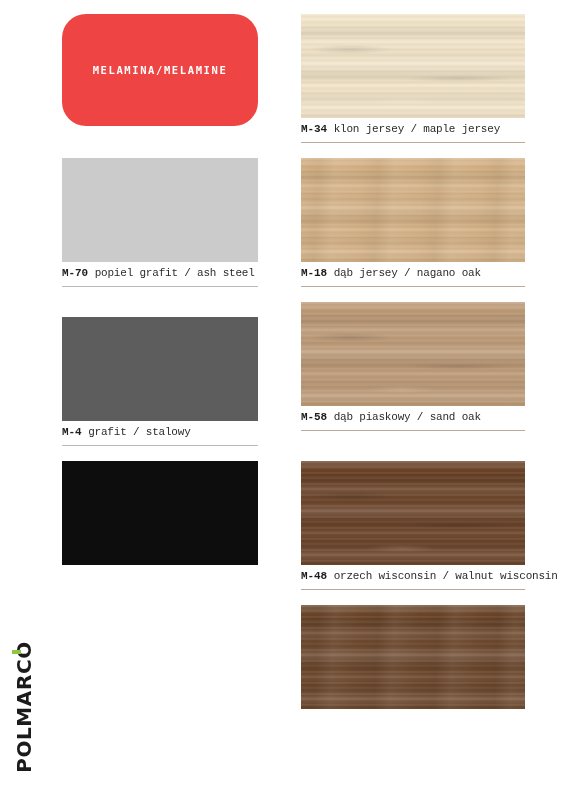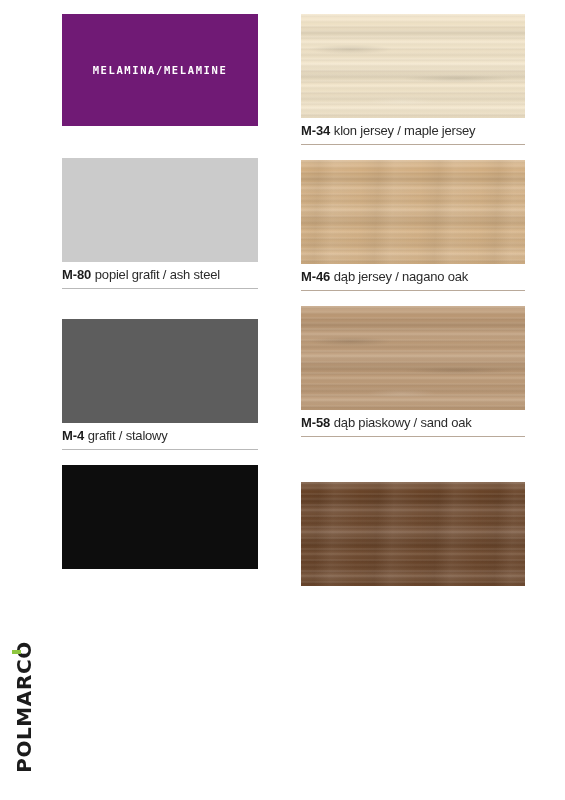--- a/index.html
+++ b/index.html
@@ -90,22 +90,22 @@
     font-family: "DejaVu Sans Mono", monospace;
   }
 
   .swatch.bordered {
     box-shadow: inset 0 0 0 1px #e3e3e3;
   }
 
   
   .caption {
     padding: 6px 0 7px 0;
-    font-size: 13px;
-    font-family: Liberation Sans, sans-serif;
+    font-size: 11px;
+    font-family: Liberation Mono, monospace;
     color: #1c1c1c;
     white-space: nowrap;
     line-height: 1;
   }
   .caption .code {
     font-weight: 700;
     letter-spacing: -0.1px;
   }
   .caption .desc {
     font-weight: 400;
@@ -170,34 +170,34 @@
       radial-gradient(ellipse 80px 5px at 70% 62%, rgba(0,0,0,0.09), rgba(0,0,0,0) 70%),
       radial-gradient(ellipse 50px 6px at 45% 84%, rgba(255,255,255,0.12), rgba(0,0,0,0) 70%);
   }
 </style>
 </head>
 <body>
 
 <div class="col col-left">
 
   <div class="cell">
-    <div class="swatch header" style="background-color: #701a75;">
+    <div class="swatch header" style="background-color: #ef4444; border-radius: 24px;">
       <span class="header-title" style="color: rgb(255, 255, 255);">MELAMINA/MELAMINE</span>
     </div>
   </div>
 
   <div class="spacer-gap"></div>
 
 
   <div class="spacer-gap small"></div>
 
   <div class="cell">
     <div class="swatch" id="sw-l1" style="background-color: rgb(203, 203, 203);"></div>
     <div class="caption">
-      <span class="code">M-80</span>
+      <span class="code">M-70</span>
       <span class="desc">popiel grafit / ash steel</span>
     </div>
     <div class="rule"></div>
   </div>
 
   <div class="spacer-gap small"></div>
 
 
   <div class="spacer-gap small"></div>
 
@@ -236,21 +236,21 @@
 
   <div class="spacer-gap small"></div>
 
   <div class="cell">
     <div class="swatch" id="sw-r1" style="background-color: rgb(213, 177, 132);">
       <div class="grain lines"></div>
       <div class="grain bands"></div>
       <div class="grain streaks"></div>
     </div>
     <div class="caption">
-      <span class="code">M-46</span>
+      <span class="code">M-18</span>
       <span class="desc">dąb jersey / nagano oak</span>
     </div>
     <div class="rule warm"></div>
   </div>
 
   <div class="spacer-gap small"></div>
 
   <div class="cell">
     <div class="swatch" id="sw-r2" style="background-color: rgb(189, 154, 118);">
       <div class="grain lines"></div>
@@ -262,20 +262,32 @@
       <span class="desc">dąb piaskowy / sand oak</span>
     </div>
     <div class="rule warm"></div>
   </div>
 
   <div class="spacer-gap small"></div>
 
 
   <div class="spacer-gap small"></div>
 
+  <div class="cell">
+    <div class="swatch" id="sw-r4" style="background-color: rgb(106, 66, 39);">
+      <div class="grain lines"></div>
+      <div class="grain bands"></div>
+      <div class="grain knots"></div>
+    </div>
+    <div class="caption">
+      <span class="code">M-48</span>
+      <span class="desc">orzech wisconsin / walnut wisconsin</span>
+    </div>
+    <div class="rule warm"></div>
+  </div>
 
   <div class="spacer-gap small"></div>
 
   <div class="cell">
     <div class="swatch" id="sw-r5" style="background-color: rgb(107, 69, 41);">
       <div class="grain lines"></div>
       <div class="grain bands"></div>
       <div class="grain streaks"></div>
     </div>
 

